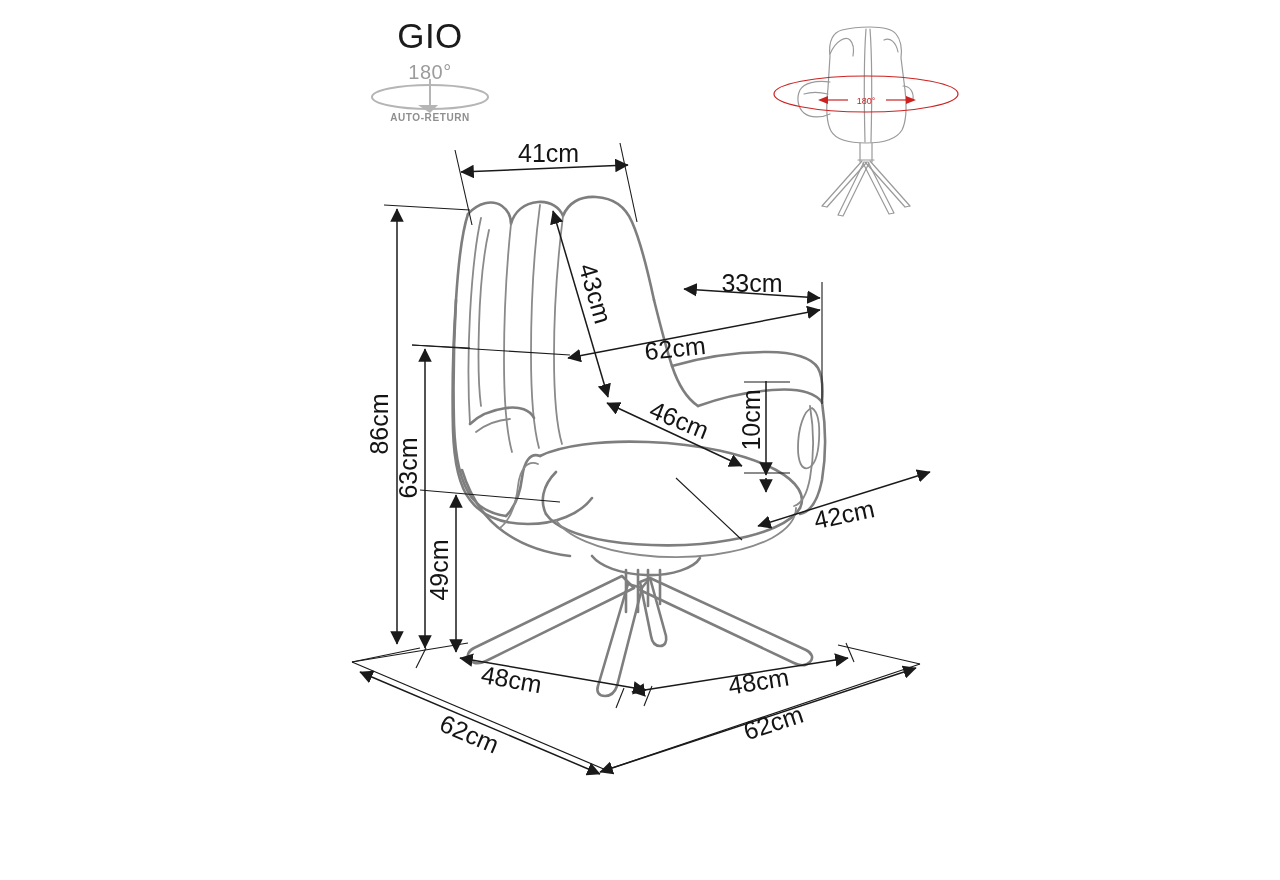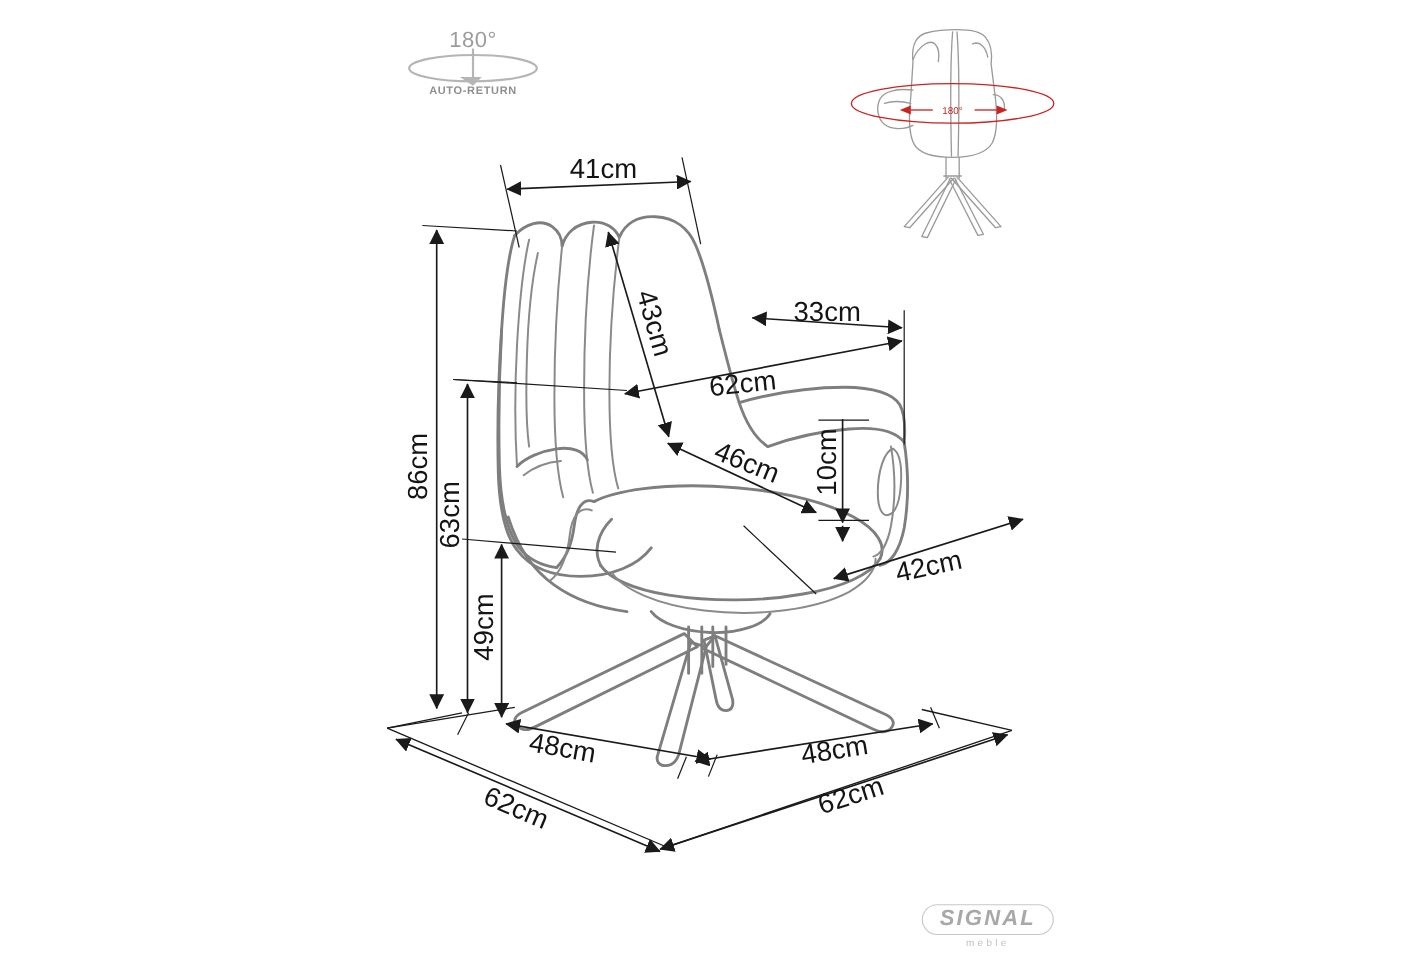--- a/index.html
+++ b/index.html
@@ -150,35 +150,32 @@
     stroke: #b5b5b5;
     stroke-width: 2;
   }
 </style>
 </head>
 <body>
 
 <div id="sheet">
 
   <div class="title-block">
+    <div class="model-name">GIO</div>
     <div class="swivel-badge">
       <div class="swivel-deg">180°</div>
       <svg width="180" height="46" style="position:absolute;left:0;top:14px;">
         <ellipse class="badge-ellipse" cx="90" cy="22" rx="58" ry="12"></ellipse>
         <path class="badge-ellipse" d="M90 4 L90 30" stroke-width="1.8"></path>
         <path d="M78 30 L98 30 L90 38 Z" fill="#b5b5b5"></path>
       </svg>
       <div class="auto-return">AUTO-RETURN</div>
     </div>
   </div>
 
-  <div class="brand-logo">
-    <div class="brand-pill">SIGNAL</div>
-    <div class="brand-sub">meble</div>
-  </div>
 
   <svg class="svg-layer">
     <g transform="translate(770,10)">
 
       <path class="inset-line" d="M60 46 C58 30 64 22 72 20 C80 18 92 17 100 17
                C112 17 122 19 126 24 C131 30 132 40 131 48
                L135 80 C137 98 136 112 132 120
                C126 130 110 133 96 133 C80 133 66 130 61 121
                C56 112 56 96 58 78 Z"></path>
 

